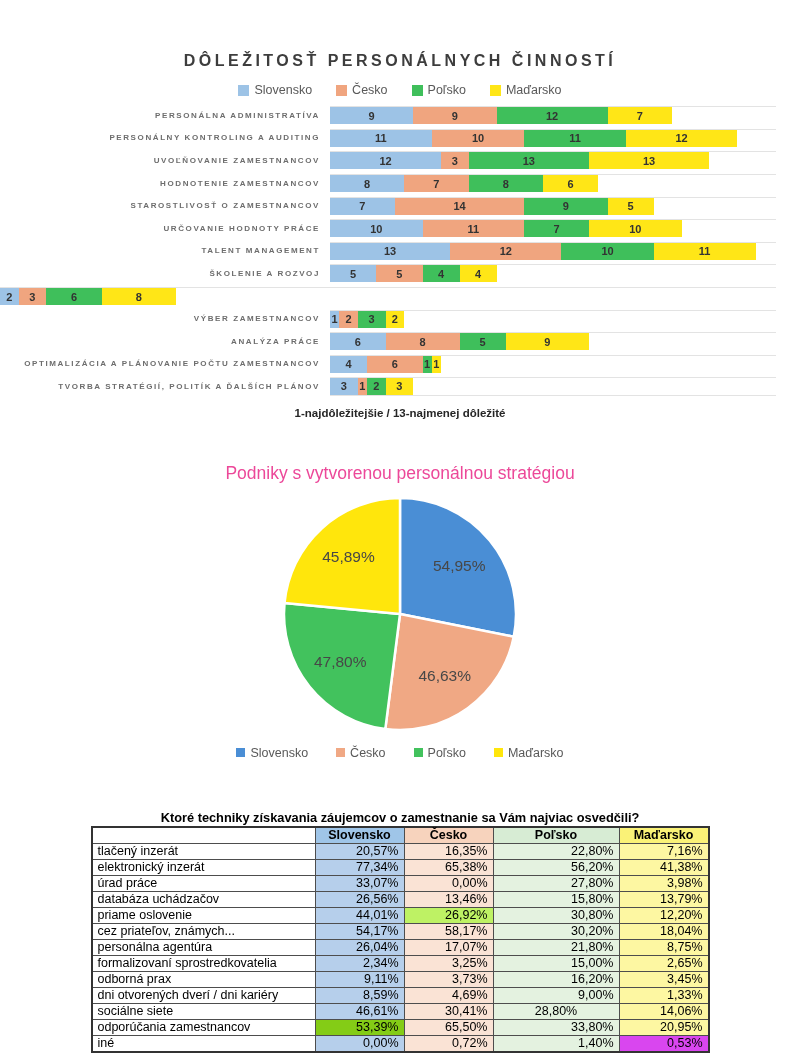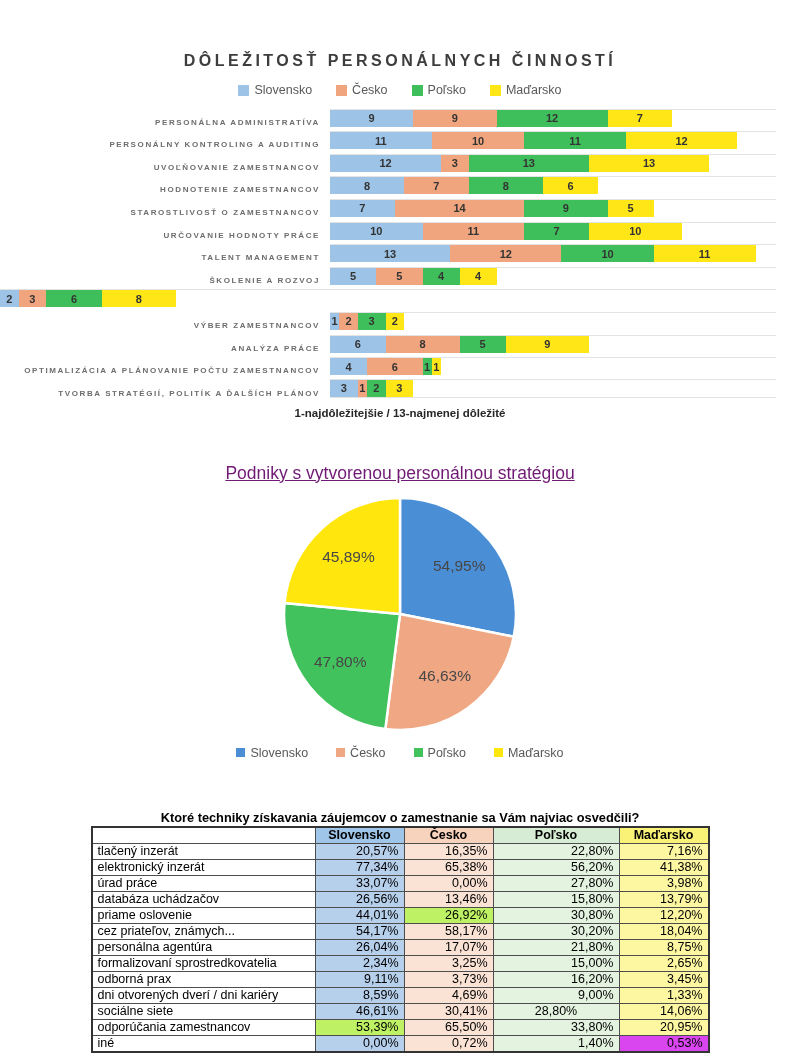--- a/index.html
+++ b/index.html
@@ -10,39 +10,39 @@
   .bar-section { padding-top:6px;margin-top:42px; }
   .bar-title {
     margin:4px 0 13px 0; text-align:center;
     font-size:16px; font-weight:700; letter-spacing:3.5px; color:#3d3d3d;
   }
   .legend { display:flex; justify-content:center; align-items:center; gap:24px;
             font-size:12.5px; color:#595959; }
   .legend-item { display:flex; align-items:center; gap:5px; }
   .legend-swatch { width:11px; height:11px; flex:0 0 auto; }
   #bar-rows { margin-top:7px; }
-  .bar-row { display:flex; align-items:flex-end; height:22.6px; }
+  .bar-row { display:flex; align-items:center; height:22.6px; }
   .bar-label {
     width:320px; padding-right:10px; flex:0 0 auto;
     display:flex; align-items:center; justify-content:flex-end;
     font-size:8px; font-weight:600; letter-spacing:1.6px; color:#6d6d6d;
     white-space:nowrap;
   }
   .bar-plot { flex:1 1 auto; margin-right:24px; border-top:1px solid #e3e3e3;
               display:flex; align-items:center; }
   .bar-row.last .bar-plot { border-bottom:1px solid #e3e3e3; }
   .bar-seg { height:17px; display:flex; align-items:center; justify-content:center;
              font-size:11px; font-weight:700; color:#333; overflow:visible; }
   .bar-footnote { margin-top:9px; text-align:center;
                   font-size:11.5px; font-weight:700; color:#262626; }
 
   
   .pie-section { margin-top:44px; }
   .pie-title { margin:0; text-align:center; font-size:17.5px; font-weight:400;
-               color:#701a75;text-decoration:underline; }
+               color:#ec4899; }
   #pie-svg { display:block; margin:4px auto 0 auto; }
   .pie-label { font-size:15.5px; fill:#474747; }
   .pie-section .legend { margin-top:6px; gap:28px; }
   .pie-section .legend-swatch { width:9px; height:9px; }
 
   
   .table-section { margin-top:50px; }
   .table-title { text-align:center; font-size:12.8px; font-weight:700; color:#000;
                  margin-bottom:1px; }
   table.rec { margin:0 auto; border-collapse:collapse; font-size:12.5px; color:#000;
@@ -317,21 +317,21 @@
           </tr>
           <tr>
             <td class="row-label">sociálne siete</td>
             <td class="val" style="background: rgb(182, 207, 235);">46,61%</td>
             <td class="val" style="background: rgb(250, 227, 213);">30,41%</td>
             <td class="val" style="background: rgb(228, 242, 224); text-align: center;">28,80%</td>
             <td class="val" style="background: rgb(253, 247, 162);">14,06%</td>
           </tr>
           <tr>
             <td class="row-label">odporúčania zamestnancov</td>
-            <td class="val" style="background: #bef264;">53,39%</td>
+            <td class="val" style="background: #84cc16;">53,39%</td>
             <td class="val" style="background: rgb(250, 227, 213);">65,50%</td>
             <td class="val" style="background: rgb(228, 242, 224);">33,80%</td>
             <td class="val" style="background: rgb(253, 247, 162);">20,95%</td>
           </tr>
           <tr>
             <td class="row-label">iné</td>
             <td class="val" style="background: rgb(182, 207, 235);">0,00%</td>
             <td class="val" style="background: rgb(250, 227, 213);">0,72%</td>
             <td class="val" style="background: rgb(228, 242, 224);">1,40%</td>
             <td class="val" style="background: #d946ef;">0,53%</td>

